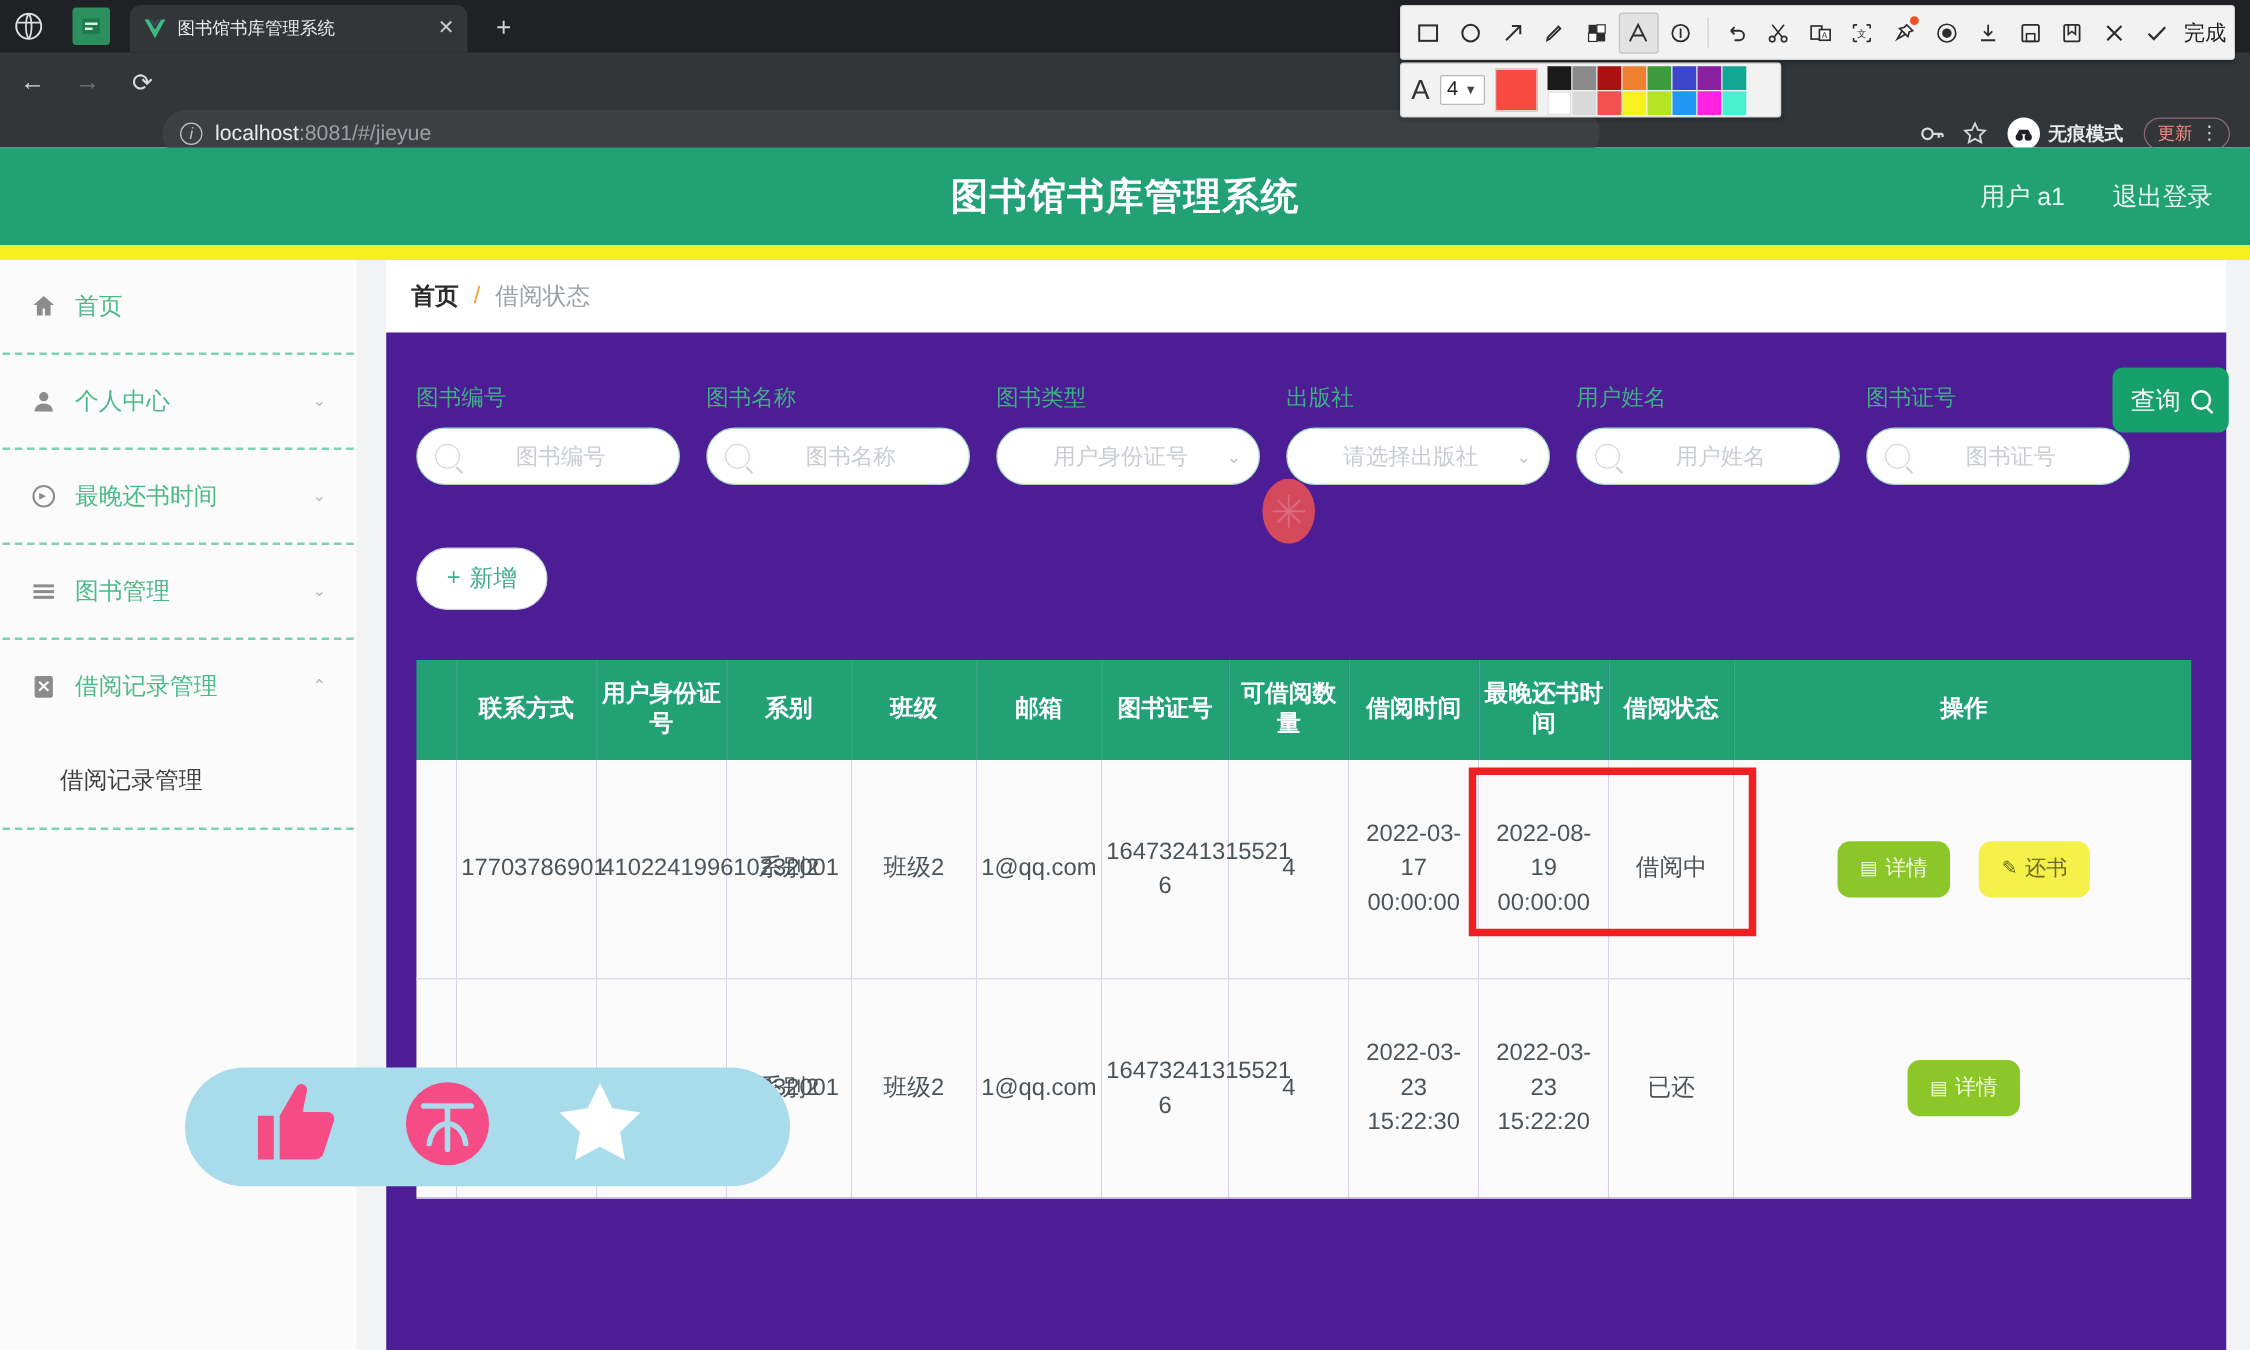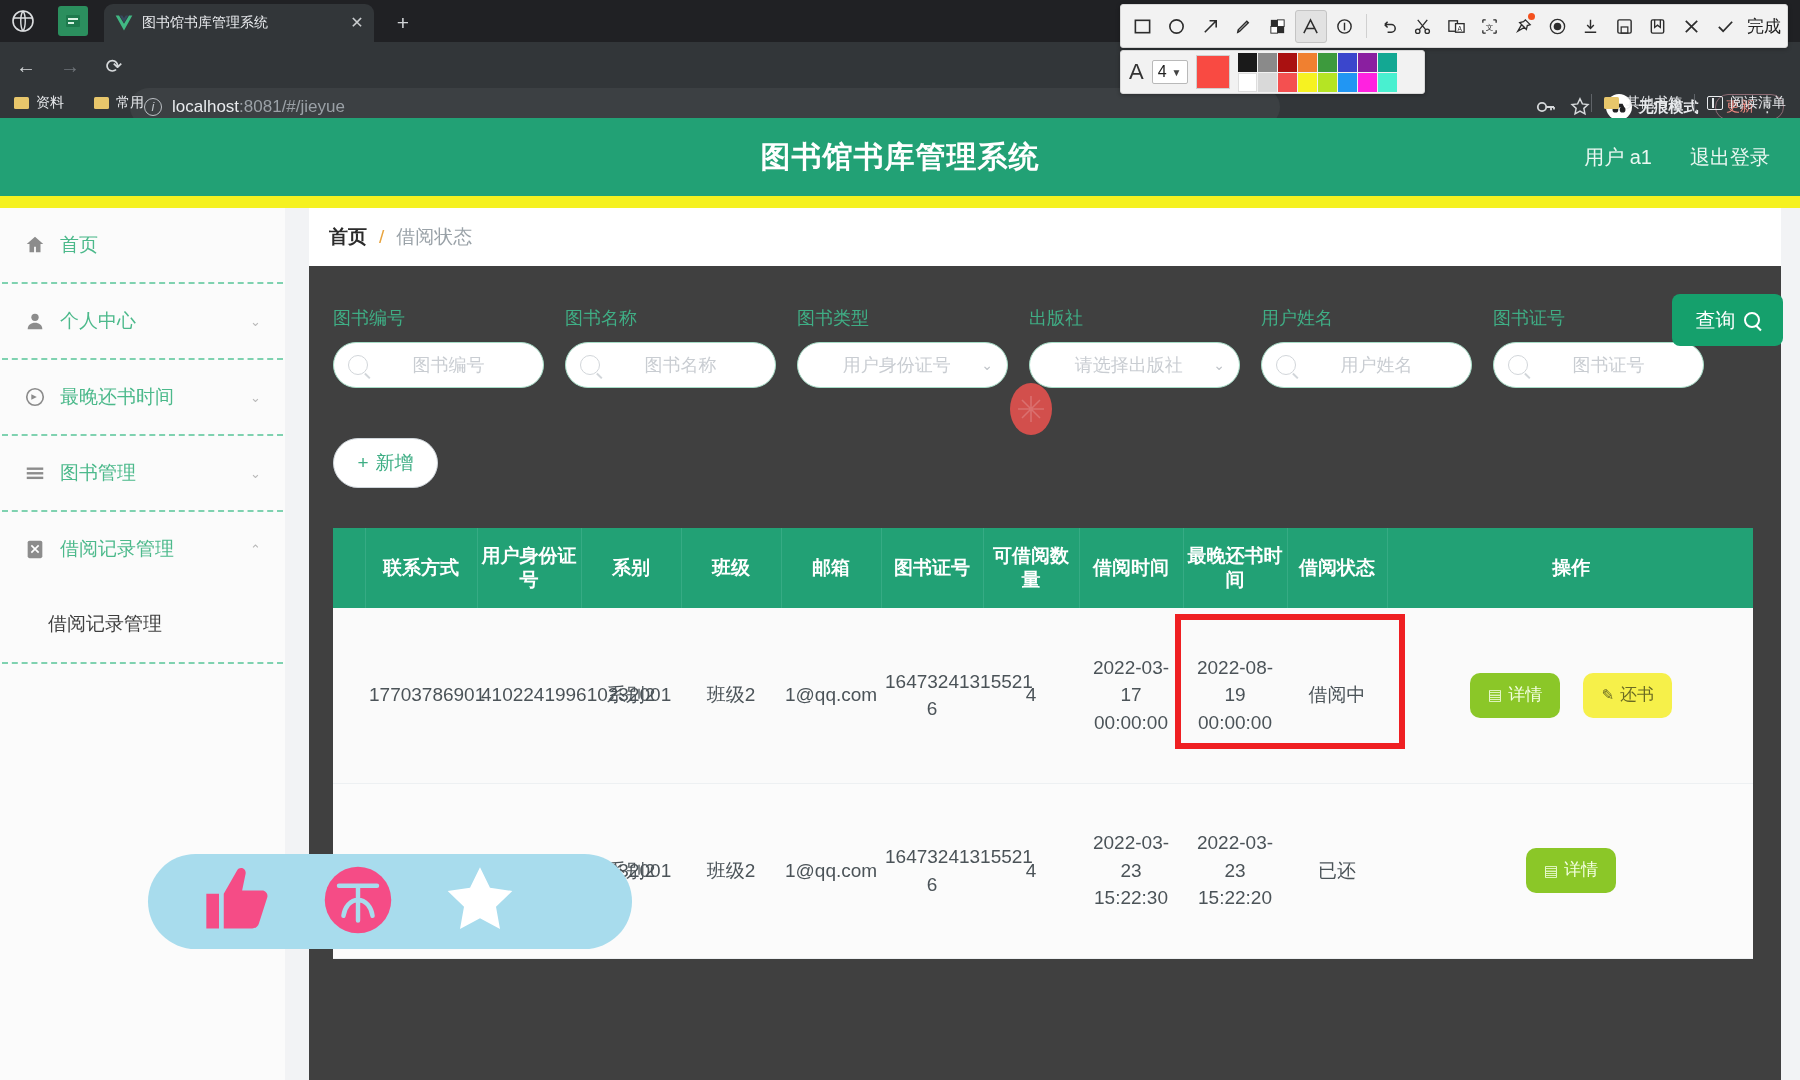--- a/index.html
+++ b/index.html
@@ -97,35 +97,35 @@
   .side-item .chev { color:#b9b9b9; font-size:13px; }
   .side-sep { border-top:2px dashed #7fd2b0; margin:0 2px; }
   .side-sub { height:76px; display:flex; align-items:center; padding-left:48px; color:#3f3f3f; font-size:19px; }
 
   .content { position:absolute; left:285px; top:208px; width:1515px; height:872px; background:#f2f3f5; }
   .crumb-card { position:absolute; left:24px; top:0; width:1472px; height:58px; background:#fff; display:flex; align-items:center; padding-left:20px; }
   .crumb-home { color:#2b2b2b; font-size:19px; font-weight:bold; }
   .crumb-slash { color:#e8a33d; font-size:19px; margin:0 12px; }
   .crumb-cur { color:#9aa2a8; font-size:19px; }
 
-  .panel { position:absolute; left:24px; top:58px; width:1472px; height:814px; background:#404040; }
+  .panel { position:absolute; left:24px; top:58px; width:1472px; height:814px; background:#4c1d95; }
 
   .filters { position:absolute; left:24px; top:40px; width:1420px; display:flex; align-items:flex-end; }
   .fgroup { width:211px; margin-right:21px; }
   .flabel { color:#3fae85; font-size:18px; margin-bottom:12px; display:block; }
   .finput {
     height:46px; border:1px solid #a5dcc6; border-radius:23px;
     display:flex; align-items:center; padding:0 14px; background:#fff; position:relative;
   }
   .finput .sicn { width:20px; height:20px; border:1.6px solid #d2d6da; border-radius:50%; position:relative; flex:0 0 auto; }
   .finput .sicn::after { content:""; position:absolute; right:-4px; bottom:-3px; width:7px; height:1.6px; background:#d2d6da; transform:rotate(45deg); }
   .finput .ph { flex:1; text-align:center; color:#c9cdd2; font-size:18px; }
   .finput .dchev { color:#c0c4c9; font-size:14px; }
   .btn-search {
-    position:absolute; right:-2px; top:28px; width:111px; height:52px;
+    position:absolute; right:-2px; top:28px; width:93px; height:52px;
     background:#15a06c; color:#fff; border-radius:8px; font-size:20px;
     display:flex; align-items:center; justify-content:center; gap:8px;
   }
   .q-ico { width:16px; height:16px; border:2px solid #fff; border-radius:50%; position:relative; }
   .q-ico::after { content:""; position:absolute; right:-4px; bottom:-3px; width:7px; height:2px; background:#fff; transform:rotate(45deg);}
 
   .btn-add {
     position:absolute; left:24px; top:172px; width:105px; height:50px;
     border:1px solid #cfd6db; border-radius:25px; color:#3fae85; font-size:19px;
     display:flex; align-items:center; justify-content:center; gap:7px; background:#fff;
@@ -231,42 +231,20 @@
           </span>
           <span>无痕模式</span>
         </span>
         <span class="update-pill">
           <span class="utxt">更新</span>
           <span class="dots">⋮</span>
         </span>
       </div>
     </div>
 
-    <div class="bookmarks">
-      <div class="bm" style="left:14px;">
-        <span class="bm-folder"></span>
-        <span>资料</span>
-      </div>
-      <div class="bm" style="left:94px;">
-        <span class="bm-folder"></span>
-        <span>常用</span>
-      </div>
-      <div class="bm-right">
-        <span class="vdiv"></span>
-        <span class="bm" style="position:static;">
-          <span class="bm-folder"></span>
-          <span>其他书签</span>
-        </span>
-        <span class="vdiv"></span>
-        <span class="bm" style="position:static;">
-          <span class="rl-ico"></span>
-          <span>阅读清单</span>
-        </span>
-      </div>
-    </div>
   </div>
 
   <div class="anno-bar">
     <div class="atool">
         <svg width="19" height="19" viewBox="0 0 20 20">
           <rect x="2.5" y="3.5" width="15" height="13" fill="none" stroke="#2d2d2d" stroke-width="1.7"></rect>
         </svg>
       </div>
     <div class="atool">
         <svg width="19" height="19" viewBox="0 0 20 20">

